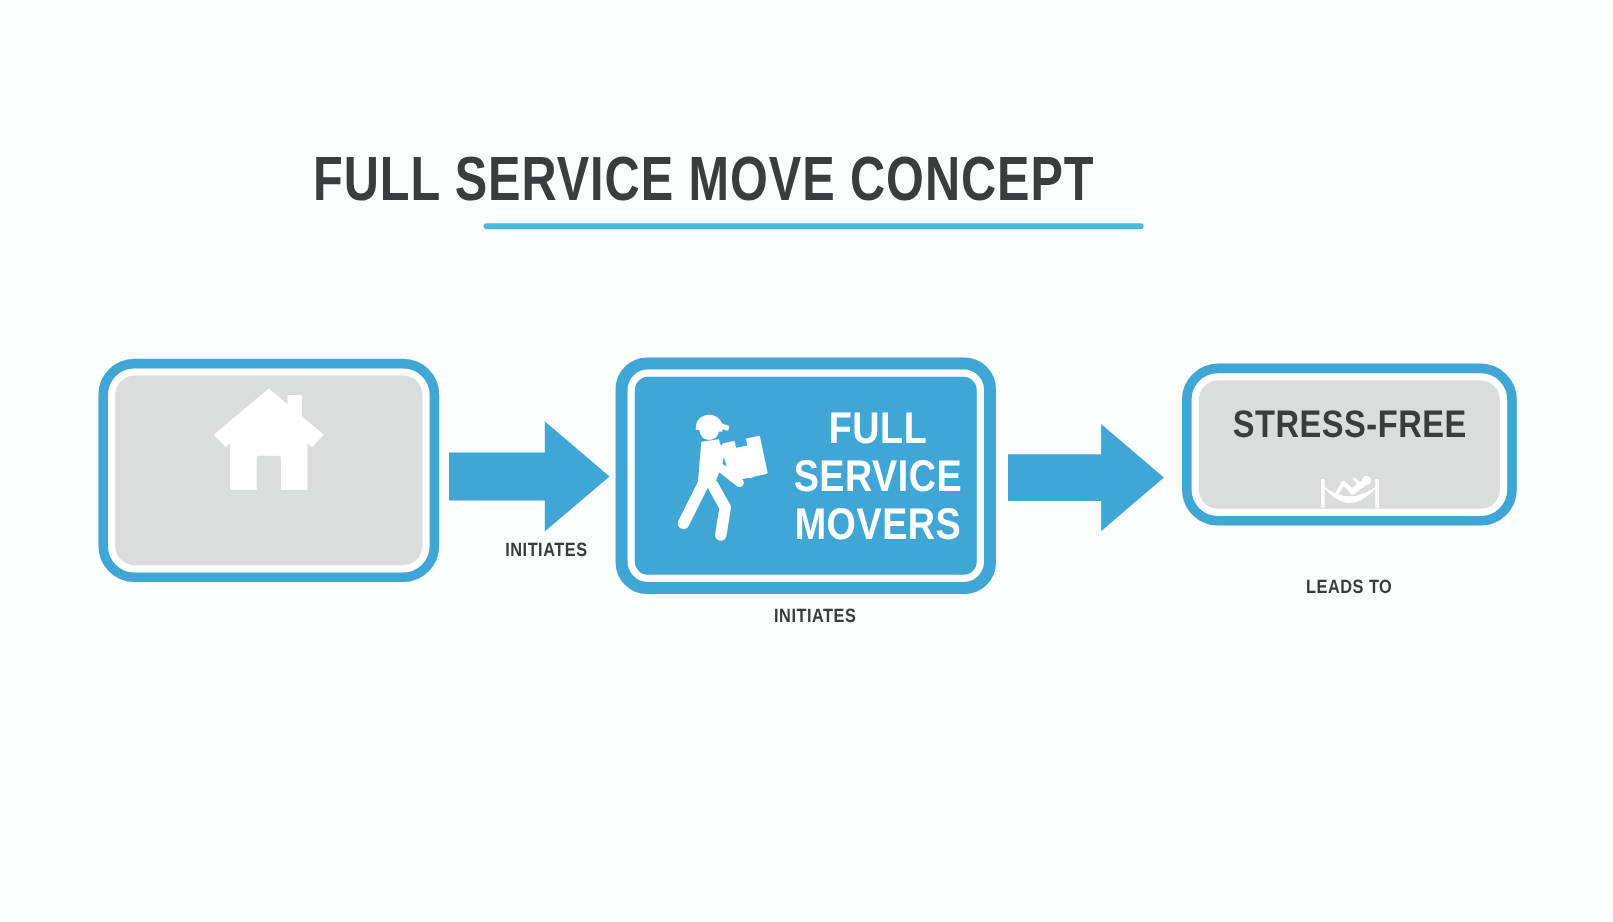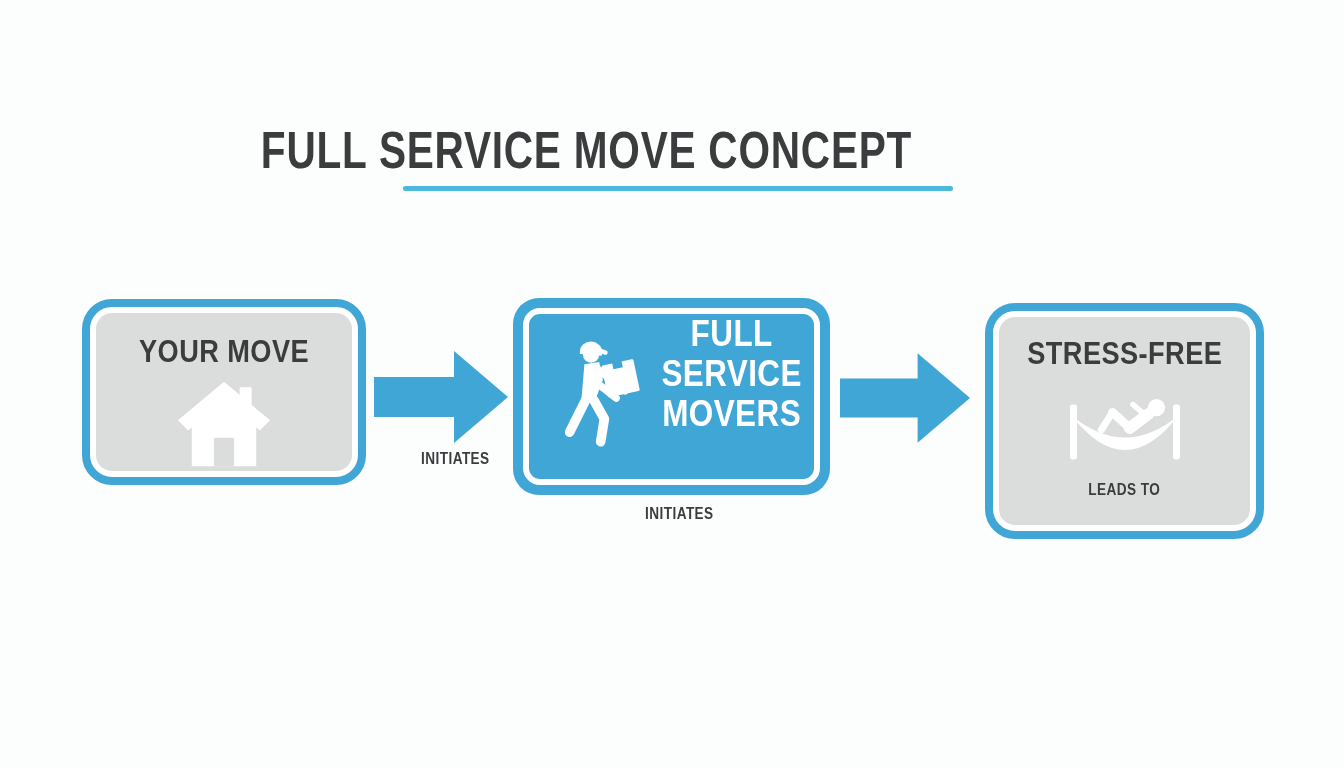--- a/index.html
+++ b/index.html
@@ -37,42 +37,41 @@
     width:100%;height:100%;background:var(--box-gray);border-radius:16px;
     display:flex;flex-direction:column;align-items:center;
   }
   .box-title{
     font-weight:bold;color:var(--text-dark);font-size:32px;line-height:40px;letter-spacing:.5px;
   }
 
   
   .blue-box{position:absolute;background:var(--blue);border-radius:26px;}
   .blue-box .ring{position:absolute;inset:10px;border:6px solid #fff;border-radius:17px;}
-  .blue-box .content{position:absolute;inset:16px;display:flex;padding-left:19px;}
+  .blue-box .content{position:absolute;inset:16px;display:flex;align-items:center;padding-left:19px;}
   .mid-text{flex:1;text-align:center;color:#fff;font-weight:bold;font-size:37px;line-height:40px;letter-spacing:.5px;}
   .mid-text span{display:block;}
 
   .flow-arrow{position:absolute;}
   .flow-label{
     position:absolute;font-weight:bold;color:var(--text-dark);
     font-size:16px;line-height:20px;text-align:center;letter-spacing:.5px;
   }
   svg{display:block;}
 </style>
 </head>
 <body>
 
 <div class="canvas">
 
   <h1 class="page-title"><span class="cond-title">FULL SERVICE MOVE CONCEPT</span></h1>
   <div class="title-underline"></div>
 
   <div class="gray-box" style="left:82px;top:299px;width:284px;height:186px;">
     <div class="fill">
-      <div class="box-title" style="margin-top:18px;"><span class="cond">YOUR MOVE</span></div>
       <svg width="92" height="86" viewBox="0 0 100 92" style="margin-top:10px;">
         <rect x="67" y="6" width="13" height="26" rx="1" fill="#fff"></rect>
         <polygon points="50,0 100,42 89,53 50,21 11,53 0,42" fill="#fff"></polygon>
         <polygon points="15,48 50,19 85,48 85,92 15,92" fill="#fff"></polygon>
         <rect x="39" y="61" width="22" height="31" rx="2" fill="var(--box-gray, #DBDCDC)"></rect>
       </svg>
     </div>
   </div>
 
   <svg class="flow-arrow" style="left:374px;top:351px;" width="134" height="92" viewBox="0 0 134 92">
@@ -107,21 +106,21 @@
         <span class="cond">MOVERS</span>
       </div>
     </div>
   </div>
   <div class="flow-label" style="left:599px;top:504px;width:160px;"><span class="cond">INITIATES</span></div>
 
   <svg class="flow-arrow" style="left:840px;top:352px;" width="130" height="92" viewBox="0 0 134 92">
     <polygon points="0,26 80,26 80,0 134,46 80,92 80,66 0,66" fill="var(--blue, #3FA6D6)"></polygon>
   </svg>
 
-  <div class="gray-box" style="left:985px;top:303px;width:279px;height:236px;">
+  <div class="gray-box" style="left:985px;top:303px;width:279px;height:135px;">
     <div class="fill">
       <div class="box-title" style="margin-top:16px;"><span class="cond">STRESS-FREE</span></div>
       <svg width="150" height="66" viewBox="0 0 160 84" style="margin-top:22px;">
         <g fill="#fff" stroke="none">
           <rect x="10" y="12" width="9" height="70" rx="3"></rect>
           <rect x="141" y="12" width="9" height="70" rx="3"></rect>
           <path d="M12,26 Q80,82 148,26 Q80,114 12,26 Z"></path>
           <circle cx="120" cy="16" r="11"></circle>
         </g>
         <g stroke="#fff" fill="none" stroke-linecap="round" stroke-linejoin="round">

